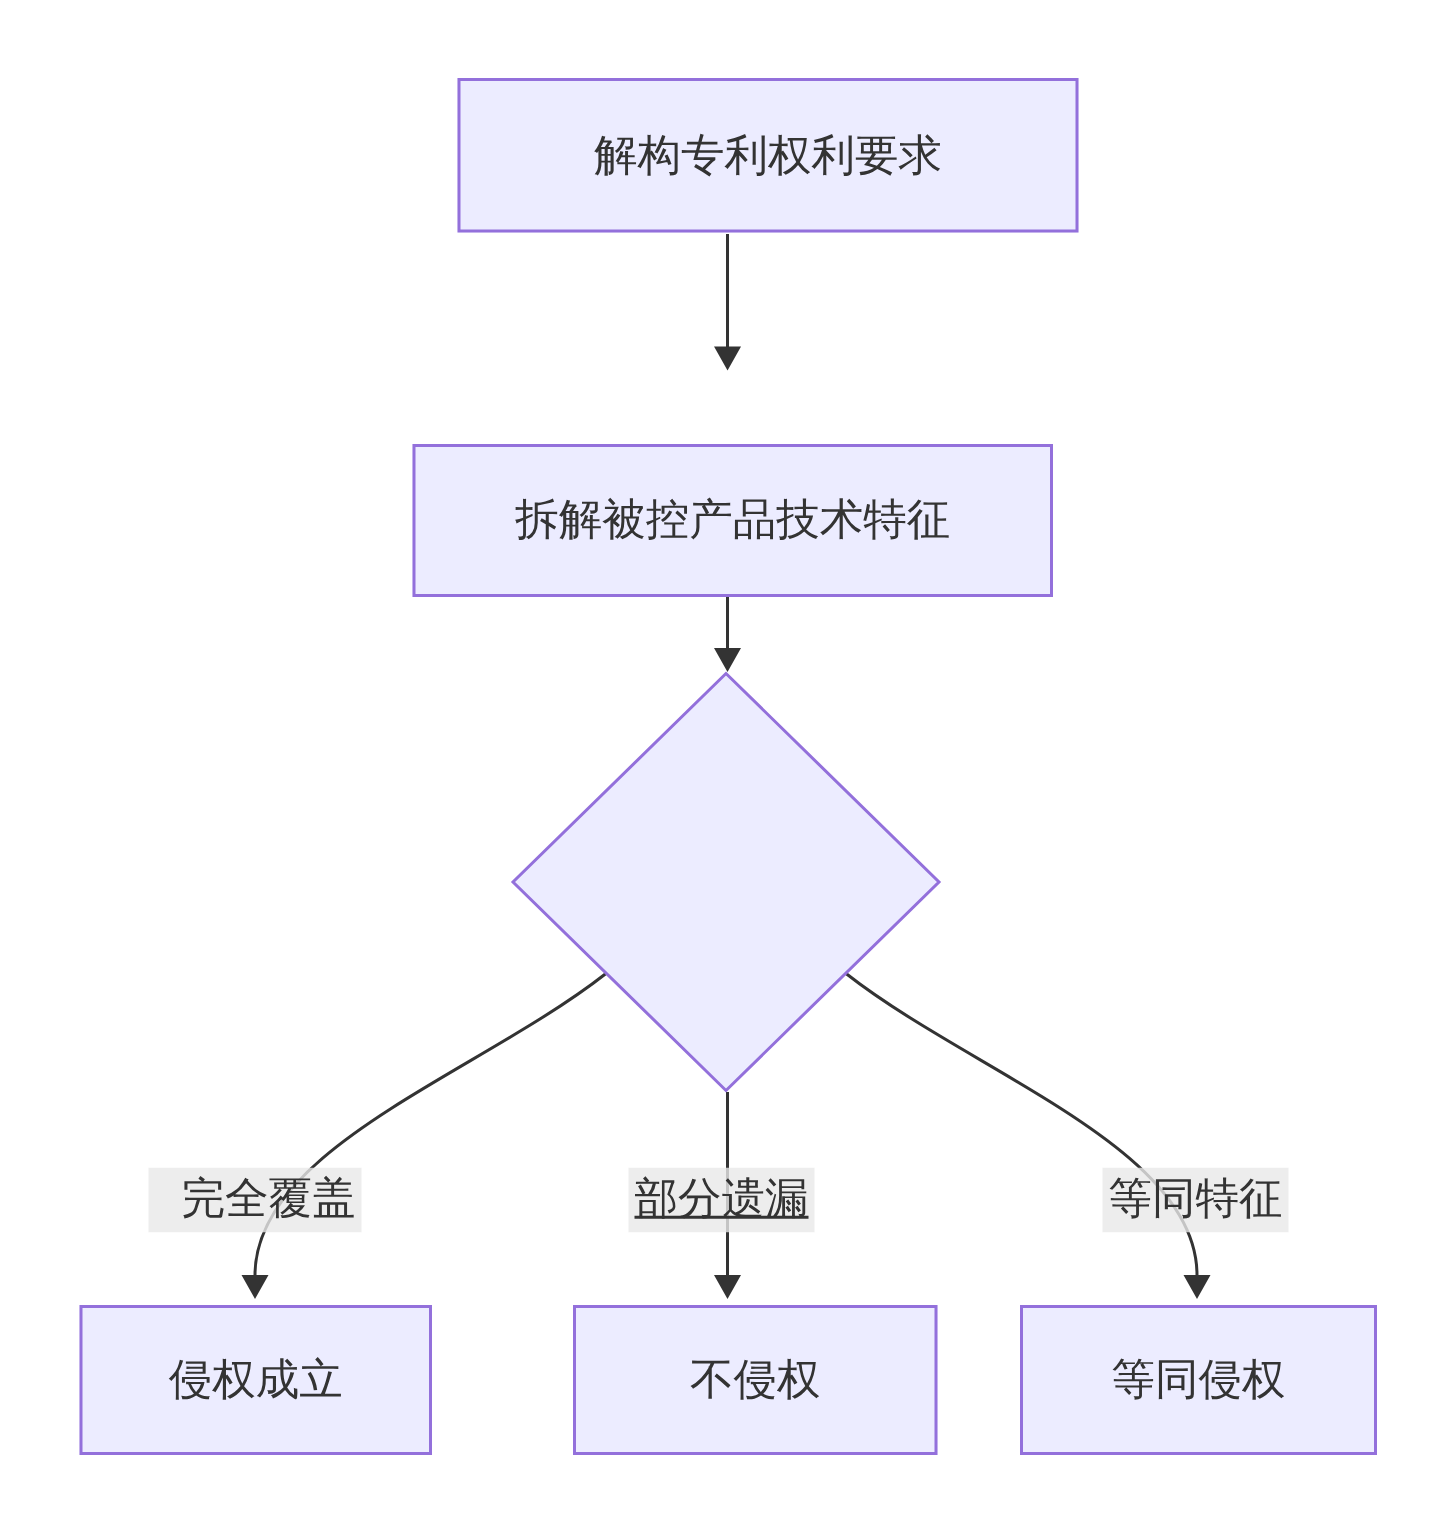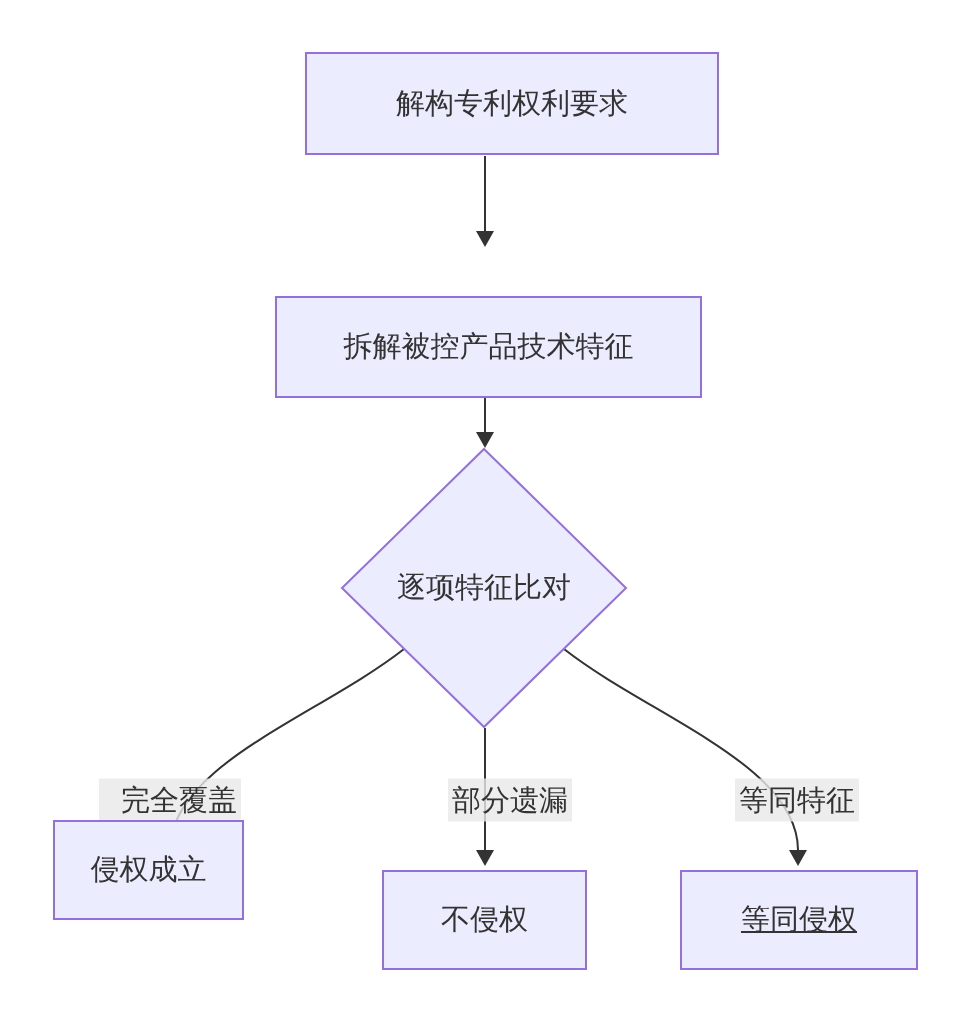--- a/index.html
+++ b/index.html
@@ -67,26 +67,26 @@
     background: var(--edge-label-bg);
     color: var(--text-color);
     font-size: 29px;
     line-height: 1;
     padding: 7px 4px;
     white-space: nowrap;
   }
   
   .node-a { left: 305px; top: 52px;  width: 414px; height: 103px; }
   .node-b { left: 275px; top: 248px; width: 427px; height: 102px; margin-top: 48px; }
-  .node-d { left: 53px;  top: 820px; width: 191px; height: 100px; }
-  .node-e { left: 382px; top: 870px; width: 205px; height: 100px; }
-  .node-f { left: 680px; top: 870px; width: 238px; height: 100px; text-decoration: underline; }
+  .node-d { left: 53px;  top: 870px; width: 235px; height: 100px; }
+  .node-e { left: 382px; top: 870px; width: 243px; height: 100px; }
+  .node-f { left: 680px; top: 870px; width: 238px; height: 100px; }
   .diamond-text { left: 364px; top: 566px; width: 240px; height: 44px; }
   .label-cd { left: 170px; top: 800px; padding-left: 22px; }
-  .label-ce { left: 510px; top: 800px; }
+  .label-ce { left: 481px; top: 800px; text-decoration: underline; }
   .label-cf { left: 797px; top: 800px; }
 </style>
 </head>
 <body>
 
 <div class="canvas">
 
   <svg class="edges-svg" viewBox="0 0 968 1024">
 
     <path class="edge-path" d="M485 156 L485 233"></path>
@@ -106,18 +106,17 @@
 
     <polygon class="diamond-shape" points="484,449 626,588 484,727 342,588"></polygon>
   </svg>
 
   <div class="edge-label label-cd">完全覆盖</div>
   <div class="edge-label label-ce">部分遗漏</div>
   <div class="edge-label label-cf">等同特征</div>
 
   <div class="node-rect node-a">解构专利权利要求</div>
   <div class="node-rect node-b">拆解被控产品技术特征</div>
-  <div class="diamond-label diamond-text">逐项特征比对</div>
   <div class="node-rect node-d">侵权成立</div>
   <div class="node-rect node-e">不侵权</div>
   <div class="node-rect node-f">等同侵权</div>
 
 </div>
 
 </body></html>

